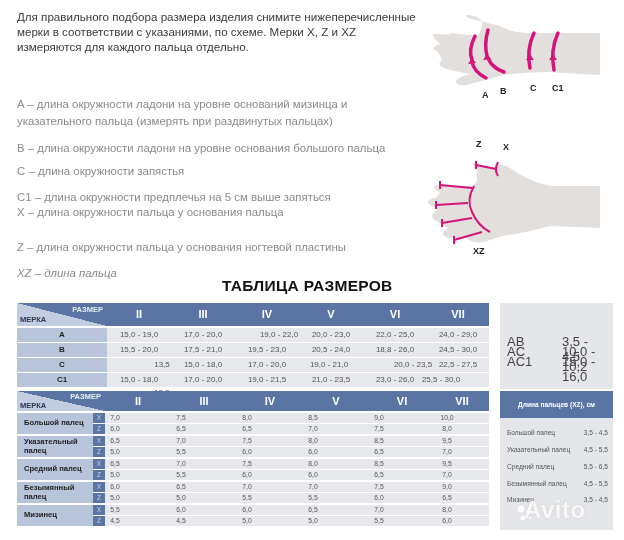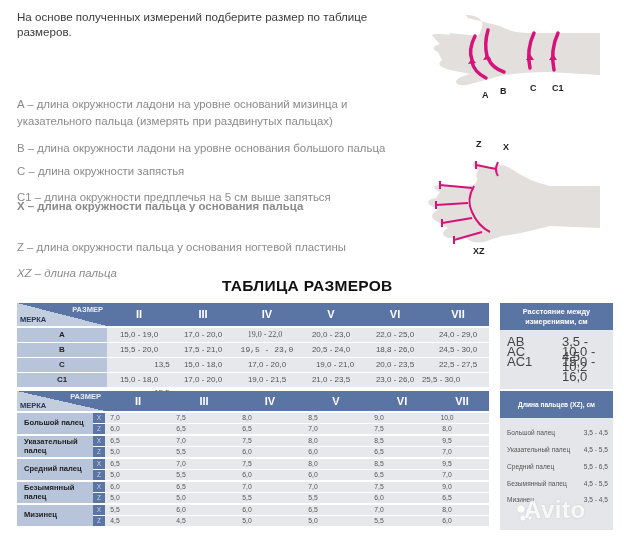--- a/index.html
+++ b/index.html
@@ -58,29 +58,29 @@
   .side2 .sr .k { position: absolute; left: 0; }
   .side2 .sr .v { position: absolute; right: 3px; }
 
   .watermark { position: absolute; left: 524px; top: 496px; font-size: 24px; font-weight: bold; color: rgba(255,255,255,0.85); letter-spacing: 0.5px; text-shadow: 0 0 2px rgba(180,180,180,0.6); }
   .wm-dots { position: absolute; left: 515px; top: 503px; width: 20px; height: 20px; }
 </style>
 </head>
 <body>
 
 <div class="intro">
-  <p class="second">На основе полученных измерений подберите размер по таблице размеров.</p>
+  <p>Для правильного подбора размера изделия снимите нижеперечисленные мерки в соответствии с указаниями, по схеме. Мерки X, Z и XZ измеряются для каждого пальца отдельно.</p>
 </div>
 
 <div class="legend">
   <div class="item" style="top:0px;">A – длина окружности ладони на уровне оснований мизинца и указательного пальца (измерять при раздвинутых пальцах)</div>
   <div class="item" style="top:44px;">B – длина окружности ладони на уровне основания большого пальца</div>
   <div class="item" style="top:67px;">C – длина окружности запястья</div>
   <div class="item" style="top:93px;">C1 – длина окружности предплечья на 5 см выше запяться</div>
-  <div class="item" style="top:102px;font-weight:bold;">X – длина окружности пальца у основания пальца</div>
+  <div class="item" style="top:108px;">X – длина окружности пальца у основания пальца</div>
   <div class="item" style="top:143px;">Z – длина окружности пальца у основания ногтевой пластины</div>
   <div class="item" style="top:169px;font-style:italic;">XZ – длина пальца</div>
 </div>
 
 <div class="diagram">
   <svg width="204" height="270" viewBox="0 0 204 270">
 
     <g>
       <path d="M30,33 L58,36 Q70,17 48,15 Q44,14 48,18 L80,26 Q95,34 110,33 L180,33 L180,75 L128,72 Q100,72 80,76 L54,83 Q38,88 36,82 Q35,78 50,74 L30,70 Q14,66 22,60 L18,52 Q8,48 20,44 L14,38 Q6,33 30,33 Z" fill="#e3dfdc"></path>
       <path d="M14,38 Q6,33 16,33 L30,34" fill="none" stroke="#fff" stroke-width="1.5"></path>
@@ -145,56 +145,55 @@
     <div class="col-h" style="left:218px;width:64px;">IV</div>
     <div class="col-h" style="left:282px;width:64px;">V</div>
     <div class="col-h" style="left:346px;width:64px;">VI</div>
     <div class="col-h" style="left:410px;width:62px;">VII</div>
   </div>
 
   <div class="row" style="top:25px;">
     <div class="lab">A</div>
     <div class="cell" style="left:90px;width:64px;">15,0 - 19,0</div>
     <div class="cell" style="left:154px;width:64px;">17,0 - 20,0</div>
-    <div class="cell" style="left:216px;width:64px;font-family:Liberation Serif, serif;">19,0 - 22,0</div>
+    <div class="cell" style="left:230px;width:64px;">19,0 - 22,0</div>
     <div class="cell" style="left:282px;width:64px;">20,0 - 23,0</div>
     <div class="cell" style="left:346px;width:64px;">22,0 - 25,0</div>
     <div class="cell" style="left:410px;width:62px;">24,0 - 29,0</div>
   </div>
   <div class="row" style="top:40px;">
     <div class="lab">B</div>
     <div class="cell" style="left:90px;width:64px;">15,5 - 20,0</div>
     <div class="cell" style="left:154px;width:64px;">17,5 - 21,0</div>
-    <div class="cell" style="left:218px;width:64px;font-family:Liberation Mono, monospace;">19,5 - 23,0</div>
+    <div class="cell" style="left:218px;width:64px;">19,5 - 23,0</div>
     <div class="cell" style="left:282px;width:64px;">20,5 - 24,0</div>
     <div class="cell" style="left:346px;width:64px;">18,8 - 26,0</div>
     <div class="cell" style="left:410px;width:62px;">24,5 - 30,0</div>
   </div>
   <div class="row" style="top:55px;">
     <div class="lab">C</div>
     <div class="cell" style="left:90px;width:64px;padding-left:46px;">13,5 - 15,5</div>
     <div class="cell" style="left:154px;width:64px;">15,0 - 18,0</div>
     <div class="cell" style="left:218px;width:64px;">17,0 - 20,0</div>
-    <div class="cell" style="left:286px;width:64px;">19,0 - 21,0</div>
-    <div class="cell" style="left:346px;width:64px;">20,0 - 23,5</div>
+    <div class="cell" style="left:280px;width:64px;">19,0 - 21,0</div>
+    <div class="cell" style="left:364px;width:64px;">20,0 - 23,5</div>
     <div class="cell" style="left:410px;width:62px;">22,5 - 27,5</div>
   </div>
   <div class="row" style="top:70px;">
     <div class="lab">C1</div>
     <div class="cell" style="left:90px;width:64px;">15,0 - 18,0</div>
     <div class="cell" style="left:154px;width:64px;">17,0 - 20,0</div>
     <div class="cell" style="left:218px;width:64px;">19,0 - 21,5</div>
     <div class="cell" style="left:282px;width:64px;">21,0 - 23,5</div>
     <div class="cell" style="left:346px;width:64px;">23,0 - 26,0</div>
     <div class="cell" style="left:393px;width:62px;">25,5 - 30,0</div>
   </div>
 </div>
 
 <div class="side1">
-  <div class="sh">Расстояние между измерениями, см</div>
   <div class="sr" style="top:31px;">
     <span class="k">AB</span>
     <span class="v">3,5 - 4,5</span>
   </div>
   <div class="sr" style="top:41px;">
     <span class="k">AC</span>
     <span class="v">10,0 - 10,2</span>
   </div>
   <div class="sr" style="top:51px;">
     <span class="k">AC1</span>

